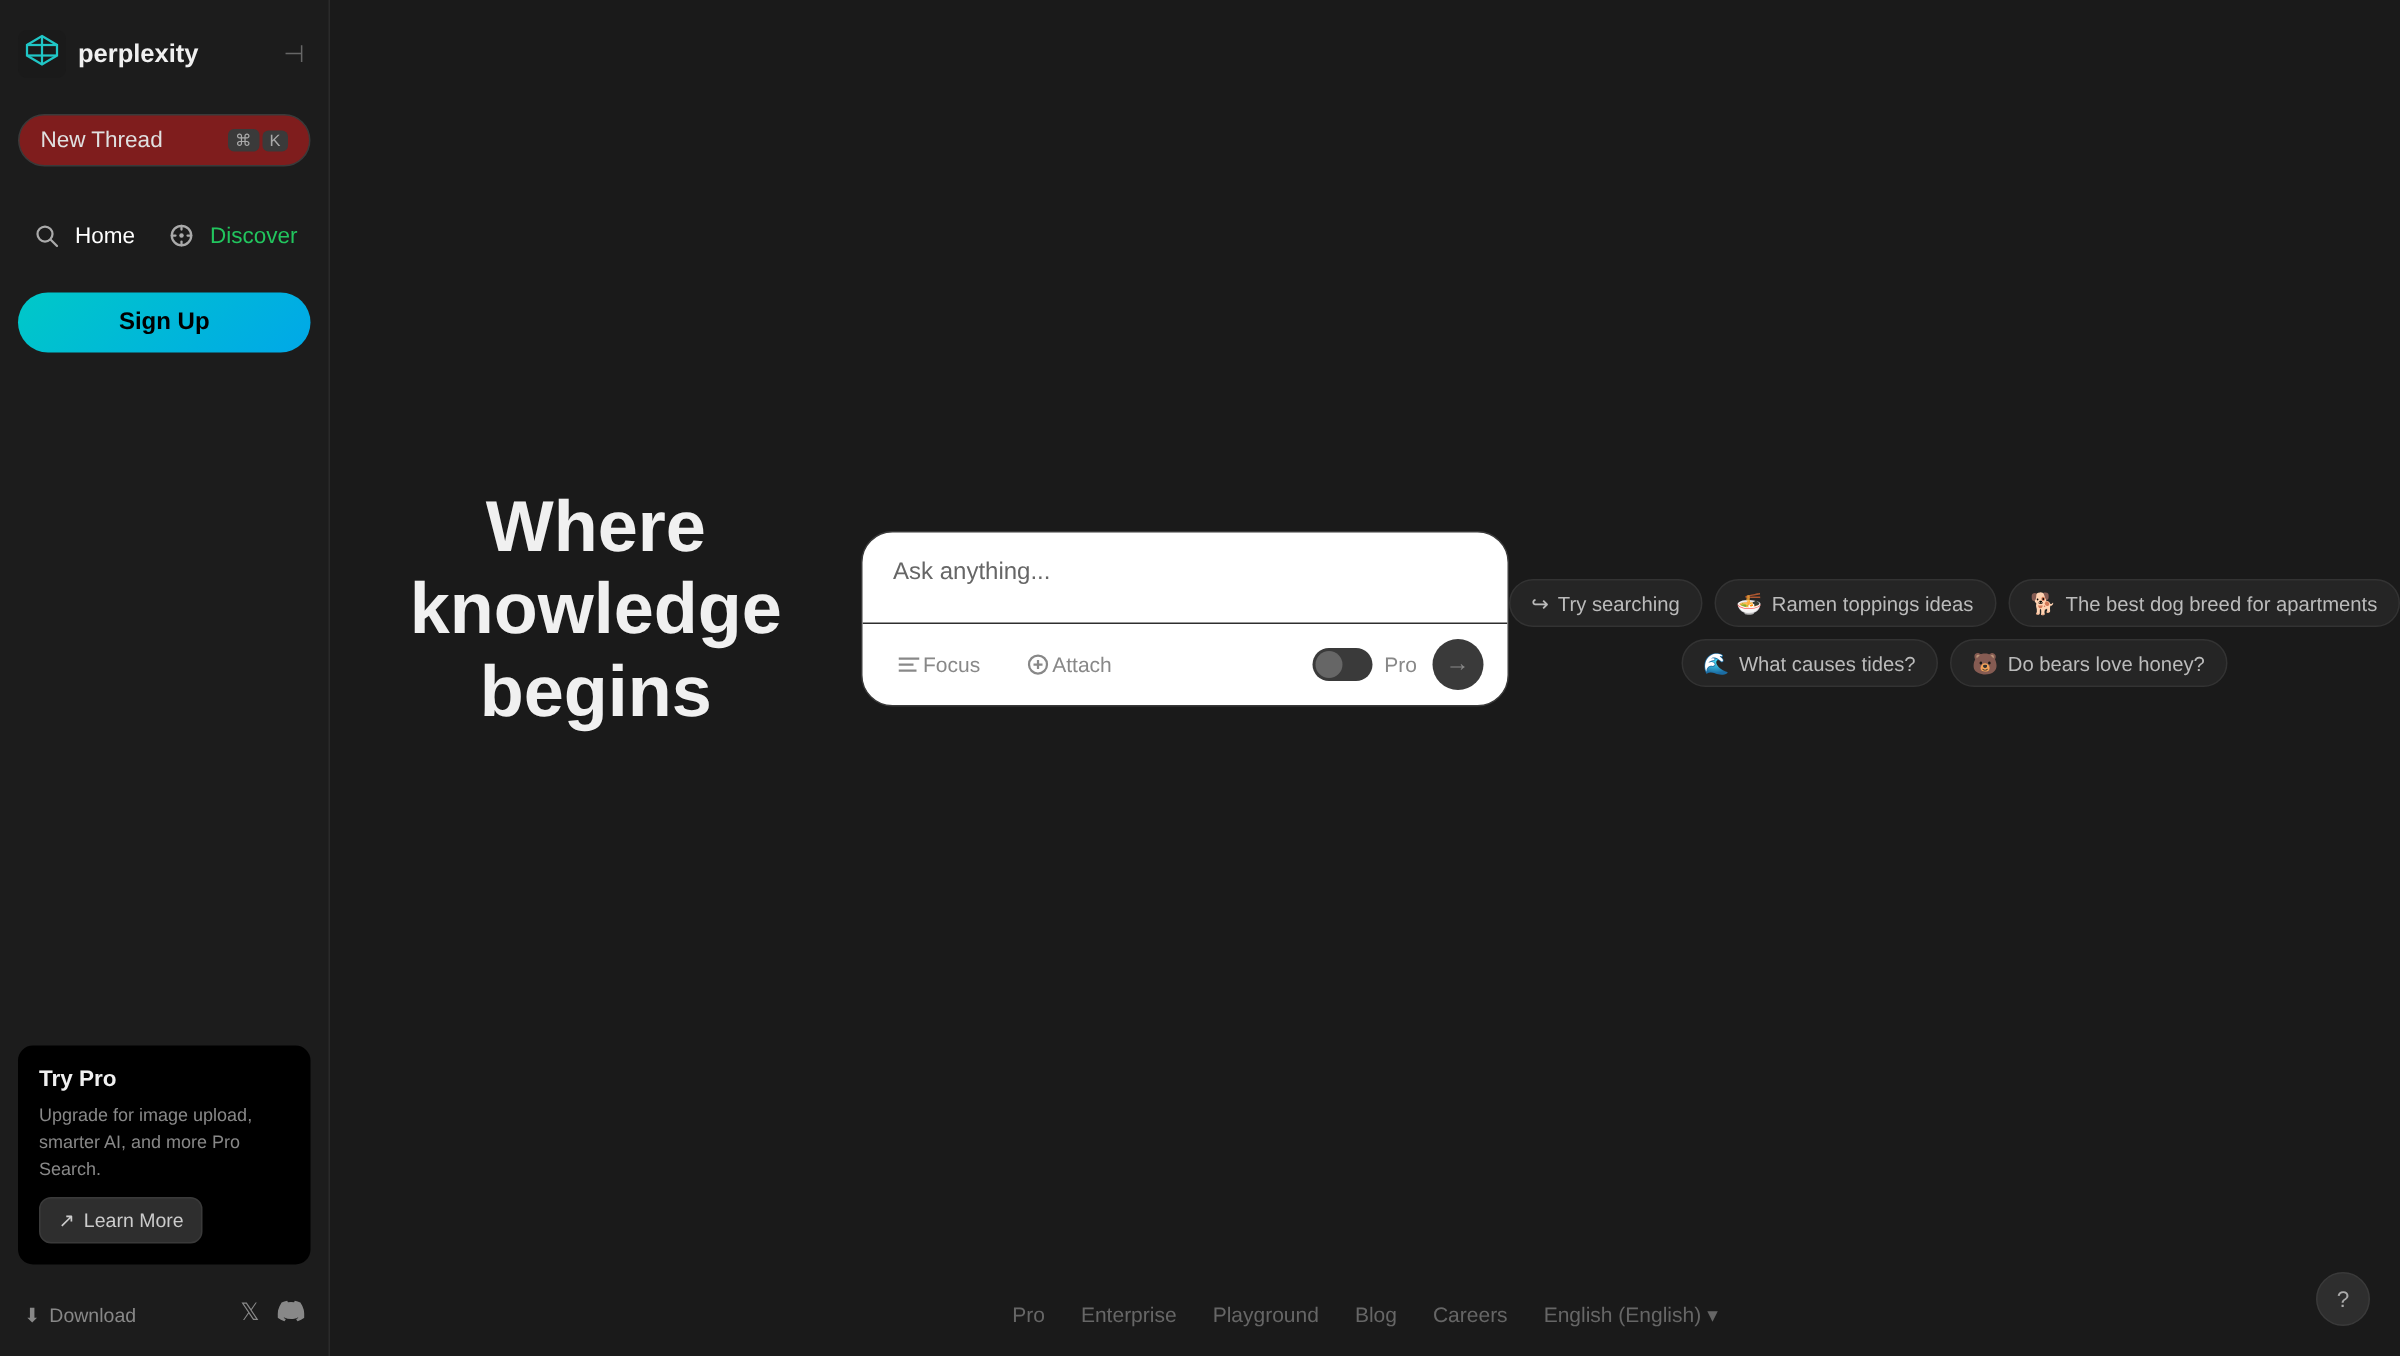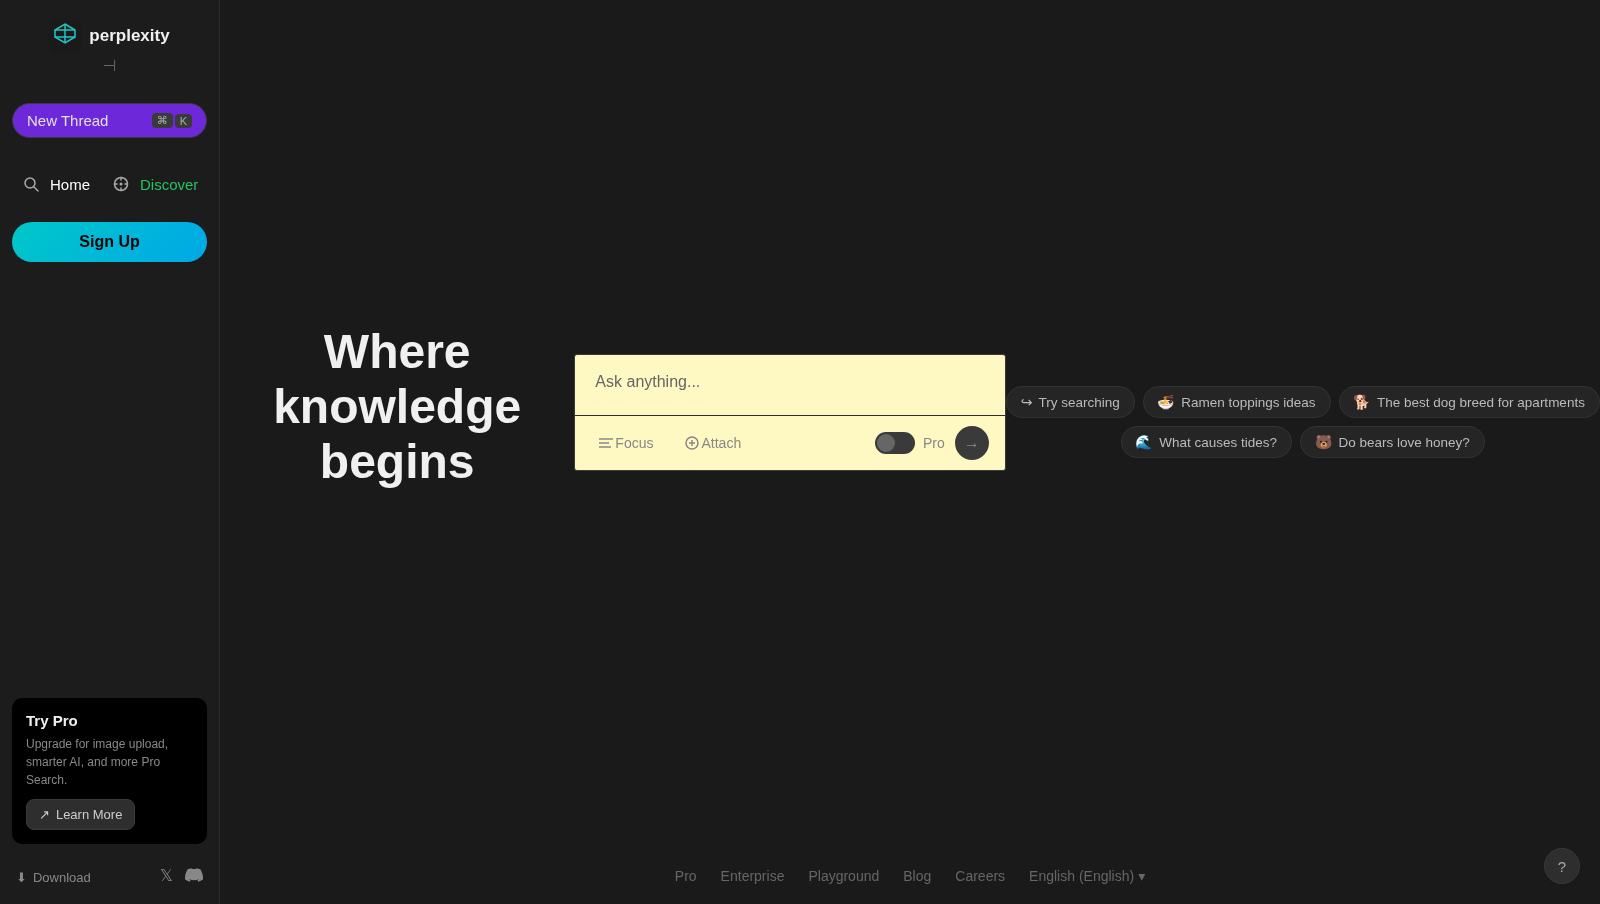--- a/index.html
+++ b/index.html
@@ -26,21 +26,20 @@
       border-right: 1px solid #2a2a2a;
       position: relative;
     }
 
     .logo-row {
       display: flex;
       align-items: center;
       justify-content: space-between;
       margin-bottom: 20px;
       padding: 4px 0;
-      flex-direction: column;
     }
 
     .logo-area {
       display: flex;
       align-items: center;
       gap: 8px;
     }
 
     .logo-text {
       font-size: 17px;
@@ -57,21 +56,21 @@
       border-radius: 4px;
       font-size: 16px;
       display: flex;
       align-items: center;
     }
 
     .new-thread-btn {
       display: flex;
       align-items: center;
       justify-content: space-between;
-      background: #6d28d9;
+      background: #7f1d1d;
       border: 1px solid #3a3a3a;
       border-radius: 20px;
       padding: 8px 14px;
       cursor: pointer;
       color: #e0e0e0;
       font-size: 15px;
       margin-bottom: 20px;
       width: 100%;
     }
 
@@ -219,23 +218,23 @@
     .hero-title {
       font-size: 48px;
       font-weight: 600;
       color: #f0f0f0;
       margin-bottom: 32px;
       text-align: center;
     }
 
     .search-box {
       width: 700px;
-      background: #fef9c3;
+      background: #ffffff;
       border: 1px solid #3a3a3a;
-      border-radius: 3px;
+      border-radius: 21px;
       padding: 0;
       margin-bottom: 20px;
       overflow: hidden;
     }
 
     .search-input-area {
       padding: 18px 20px 10px;
       min-height: 60px;
     }
 

